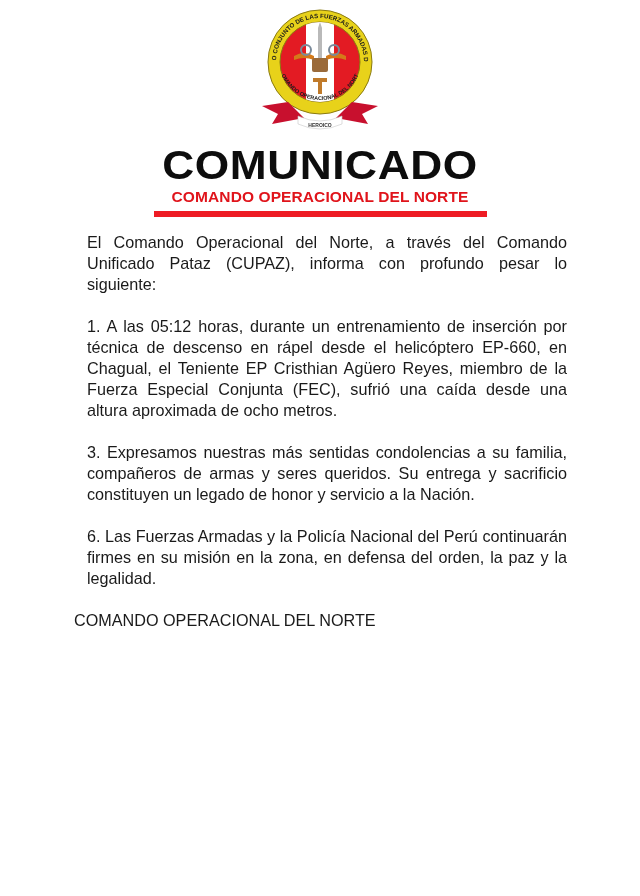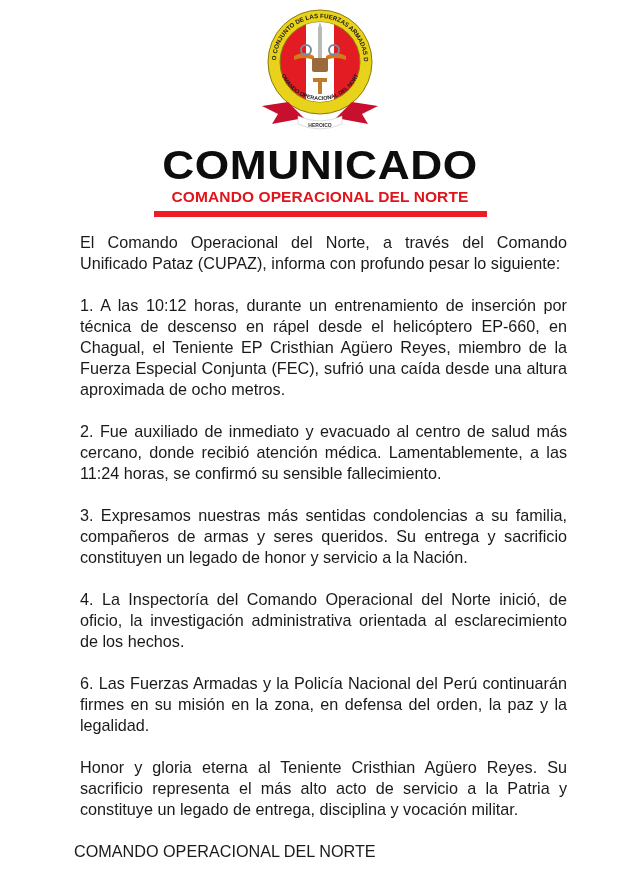--- a/index.html
+++ b/index.html
@@ -60,21 +60,21 @@
     .body-text {
       position: absolute;
       left: 74px;
       top: 232px;
       width: 493px;
       font-size: 16.2px;
       line-height: 21px;
       color: #1a1a1a;
     }
     .para {
-      margin: 0 0 21px 6px;
+      margin: 0 0 21px 13px;
       text-align: justify;
     }
     .signature {
       margin: 0 0 29px 0;
     }
     .signature div {
       line-height: 21px;
     }
   </style>
 </head>
@@ -119,23 +119,20 @@
     <text x="62" y="121" font-family="Liberation Sans, sans-serif" font-size="5" font-weight="bold" fill="#333" text-anchor="middle">HEROICO</text>
   </svg>
 </div>
 
 <div class="title">COMUNICADO</div>
 <div class="subtitle">COMANDO OPERACIONAL DEL NORTE</div>
 <div class="redline"></div>
 
 <div class="body-text">
   <p class="para">El Comando Operacional del Norte, a través del Comando Unificado Pataz (CUPAZ), informa con profundo pesar lo siguiente:</p>
-  <p class="para">1. A las 10:12 horas, durante un entrenamiento de inserción por técnica de descenso en rápel desde el helicóptero EP-660, en Chagual, el Teniente EP Cristhian Agüero Reyes, miembro de la Fuerza Especial Conjunta (FEC), sufrió una caída desde una altura aproximada de ocho metros.</p>
-  <p class="para">2. Fue auxiliado de inmediato y evacuado al centro de salud más cercano, donde recibió atención médica. Lamentablemente, a las 11:24 horas, se confirmó su sensible fallecimiento.</p>
+  <p class="para">1. A las 05:12 horas, durante un entrenamiento de inserción por técnica de descenso en rápel desde el helicóptero EP-660, en Chagual, el Teniente EP Cristhian Agüero Reyes, miembro de la Fuerza Especial Conjunta (FEC), sufrió una caída desde una altura aproximada de ocho metros.</p>
   <p class="para">3. Expresamos nuestras más sentidas condolencias a su familia, compañeros de armas y seres queridos. Su entrega y sacrificio constituyen un legado de honor y servicio a la Nación.</p>
-  <p class="para">4. La Inspectoría del Comando Operacional del Norte inició, de oficio, la investigación administrativa orientada al esclarecimiento de los hechos.</p>
   <p class="para">6. Las Fuerzas Armadas y la Policía Nacional del Perú continuarán firmes en su misión en la zona, en defensa del orden, la paz y la legalidad.</p>
-  <p class="para">Honor y gloria eterna al Teniente Cristhian Agüero Reyes. Su sacrificio representa el más alto acto de servicio a la Patria y constituye un legado de entrega, disciplina y vocación militar.</p>
   <div class="signature">
     <div>COMANDO OPERACIONAL DEL NORTE</div>
   </div>
 
 </div>
 
 </body></html>

